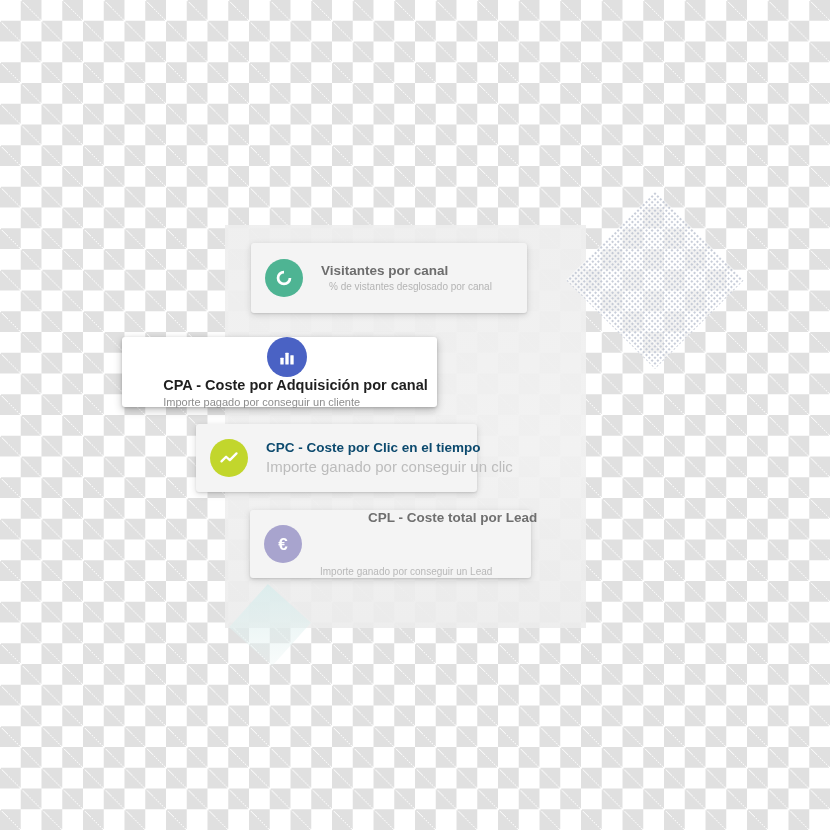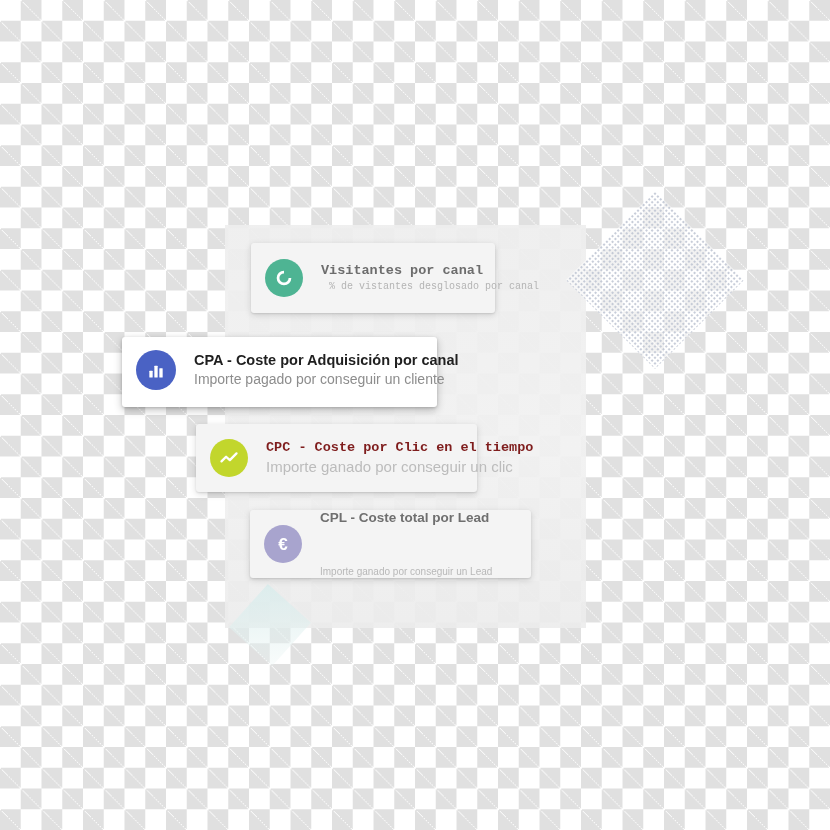--- a/index.html
+++ b/index.html
@@ -101,60 +101,60 @@
 
   .card-sub {
     white-space: nowrap;
     line-height: 1.25;
     margin-top: 2px;
   }
 
   
   #card-visitantes {
     left: 251px; top: 243px;
-    width: 244px; height: 70px;
+    width: 276px; height: 70px;
     padding: 0 0 0 14px;
-    font-family: Liberation Mono, monospace;
   }
   #card-visitantes .icon-badge { width: 38px; height: 38px; background: #4eb493; }
   #card-visitantes .card-text { margin-left: 18px; }
   #card-visitantes .card-title { font-size: 13.5px; color: #6d6d6d; }
   #card-visitantes .card-sub   { font-size: 10px;  color: #b4b4b4; margin-left: 8px; }
 
   
   #card-cpa {
     left: 122px; top: 337px;
     width: 315px; height: 70px;
     padding: 0 0 4px 14px;
+    flex-direction: column;
   }
   #card-cpa .icon-badge { width: 40px; height: 40px; background: #4a62c4; }
   #card-cpa .card-text { margin-left: 18px; }
   #card-cpa .card-title { font-size: 14.5px; color: #1f1f1f; }
-  #card-cpa .card-sub   { font-size: 14px; color: #8d8d8d; }
+  #card-cpa .card-sub   { font-size: 11px; color: #8d8d8d; }
 
   
   #card-cpc {
     left: 196px; top: 424px;
     width: 281px; height: 68px;
     padding: 0 0 0 14px;
   }
   #card-cpc .icon-badge { width: 38px; height: 38px; background: #c2d62c; }
   #card-cpc .card-text { margin-left: 18px; }
-  #card-cpc .card-title { font-size: 13.5px; color: #7f1d1d; font-family: Liberation Mono, monospace; }
+  #card-cpc .card-title { font-size: 13.5px; color: #0c4a6e; }
   #card-cpc .card-sub   { font-size: 15px;  color: #bcbcbc; }
 
   
   #card-cpl {
     left: 250px; top: 510px;
     width: 281px; height: 68px;
     padding: 0 0 0 14px;
   }
   #card-cpl .icon-badge { width: 38px; height: 38px; background: #a8a4ce; }
   #card-cpl .card-text { margin-left: 18px; }
-  #card-cpl .card-title { font-size: 13.5px; color: #6f6f6f; }
+  #card-cpl .card-title { font-size: 13.5px; color: #6f6f6f; margin-left: 48px; }
   #card-cpl .card-sub   { font-size: 10px;  color: #b8b8b8; margin-top: 40px; }
 
   .euro-glyph {
     color: #ffffff;
     font-size: 17px;
     font-weight: bold;
     font-family: "Liberation Sans", sans-serif;
     line-height: 1;
   }
 </style>

